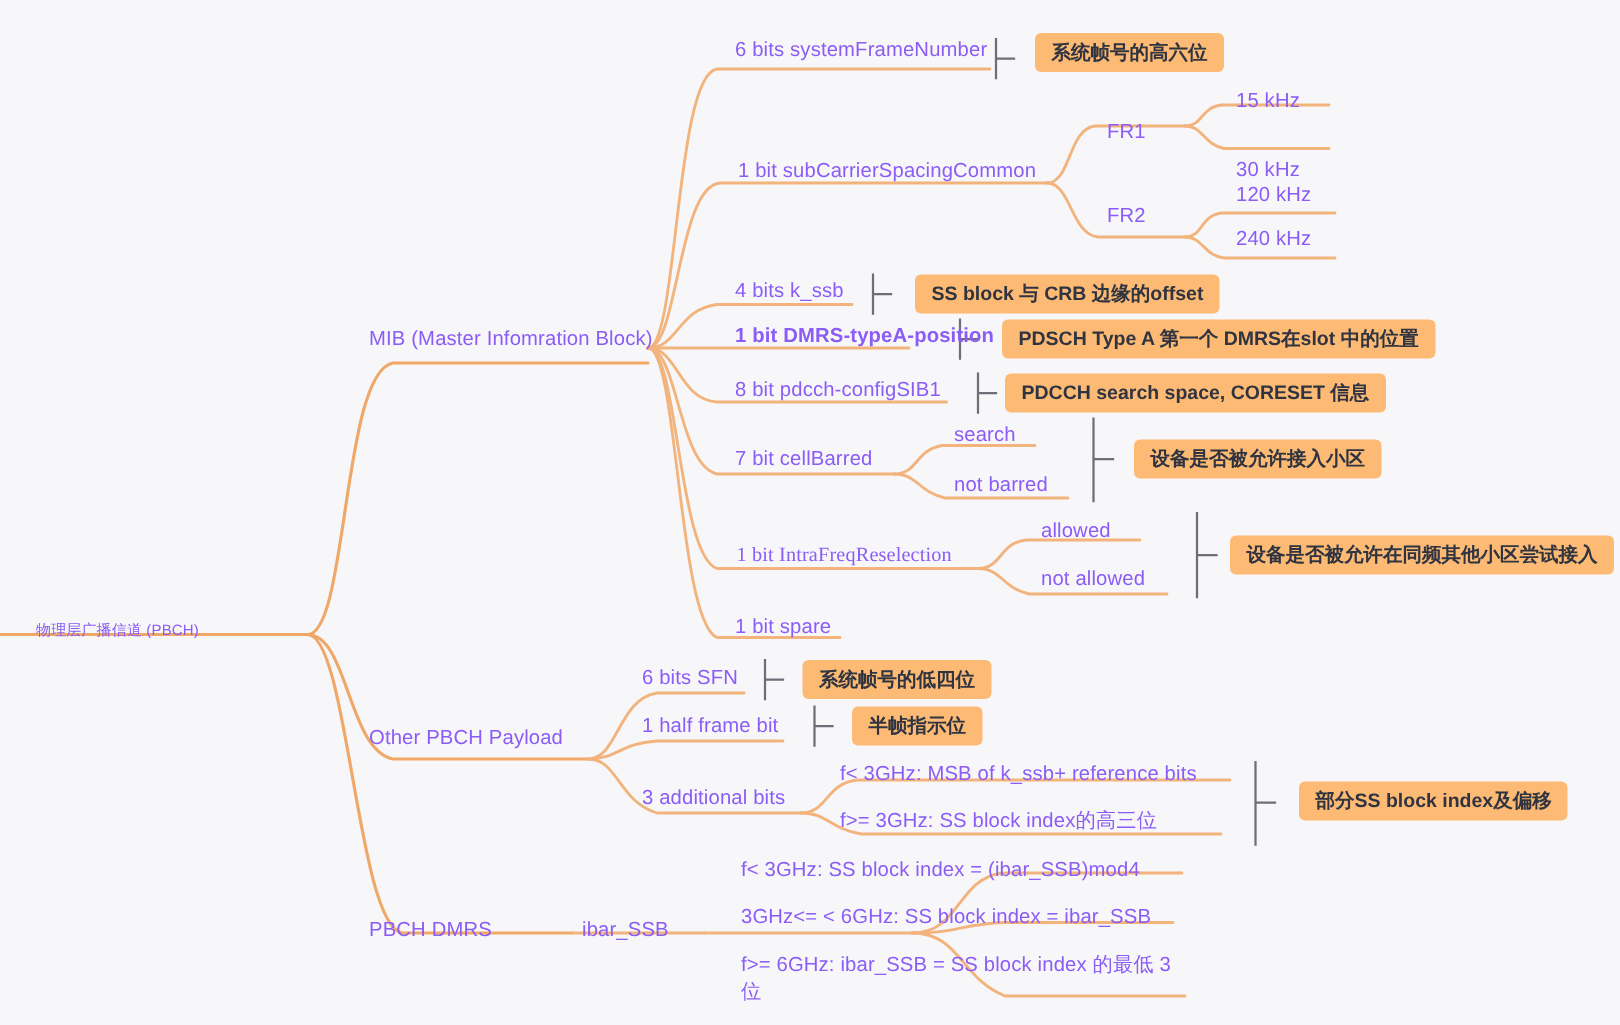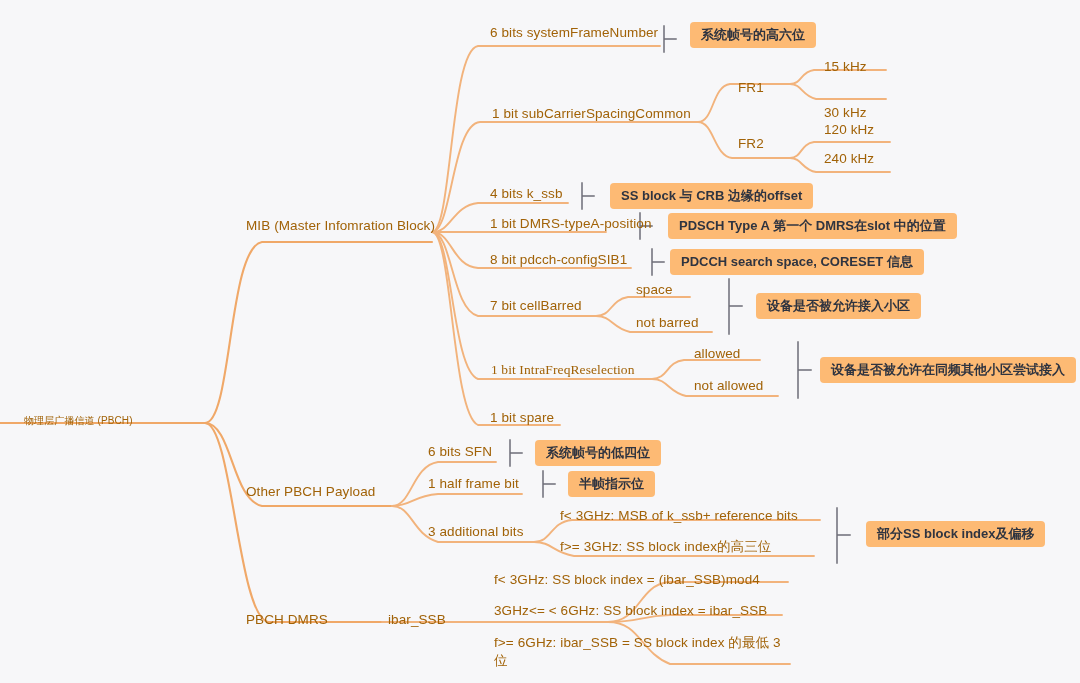--- a/index.html
+++ b/index.html
@@ -10,21 +10,21 @@
     overflow:hidden;
     position:relative;
   }
   #canvas{position:absolute;left:0;top:0;width:1080px;height:683px;}
   .wire{fill:none;stroke:#f0a868;stroke-width:2.1;stroke-linecap:round;}
   .wire-thin{fill:none;stroke:#f2b37c;stroke-width:1.9;stroke-linecap:round;}
   .brk{fill:none;stroke:#6e6e78;stroke-width:1.5;stroke-linecap:square;}
 
   .node{
     position:absolute;
-    color:#a16207;
+    color:#8b5cf6;
     font-size:13.5px;
     line-height:1.35;
     white-space:nowrap;
     letter-spacing:.1px;
   }
   .node.root{font-size:10px;}
   .node.lvl1{font-size:13.5px;}
   .node.wrap{white-space:normal;}
 
   .tag{
@@ -119,34 +119,34 @@
 
 <div class="node root" style="left:24px;top:414px;">物理层广播信道 (PBCH)</div>
 
 <div class="node lvl1" style="left:246px;top:217px;">MIB (Master Infomration Block)</div>
 <div class="node lvl1" style="left:246px;top:483px;">Other PBCH Payload</div>
 <div class="node lvl1" style="left:246px;top:611px;">PBCH DMRS</div>
 
 <div class="node" style="left:490px;top:24px;">6 bits systemFrameNumber</div>
 <div class="node" style="left:492px;top:105px;">1 bit subCarrierSpacingCommon</div>
 <div class="node" style="left:490px;top:185px;">4 bits k_ssb</div>
-<div class="node" style="left:490px;top:215px;">1 bit DMRS-typeA-position</div>
+<div class="node" style="left:490px;top:215px;font-weight:bold;">1 bit DMRS-typeA-position</div>
 <div class="node" style="left:490px;top:251px;">8 bit pdcch-configSIB1</div>
 <div class="node" style="left:490px;top:297px;">7 bit cellBarred</div>
 <div class="node" style="left:491px;top:361px;font-family:Liberation Serif, serif;">1 bit IntraFreqReselection</div>
 <div class="node" style="left:490px;top:409px;">1 bit spare</div>
 
 <div class="node" style="left:738px;top:79px;">FR1</div>
 <div class="node" style="left:738px;top:135px;">FR2</div>
 <div class="node" style="left:824px;top:58px;">15 kHz</div>
 <div class="node" style="left:824px;top:104px;">30 kHz</div>
 <div class="node" style="left:824px;top:121px;">120 kHz</div>
 <div class="node" style="left:824px;top:150px;">240 kHz</div>
 
-<div class="node" style="left:636px;top:281px;">space</div>
+<div class="node" style="left:636px;top:281px;">search</div>
 <div class="node" style="left:636px;top:314px;">not barred</div>
 
 <div class="node" style="left:694px;top:345px;">allowed</div>
 <div class="node" style="left:694px;top:377px;">not allowed</div>
 
 <div class="node" style="left:428px;top:443px;">6 bits SFN</div>
 <div class="node" style="left:428px;top:475px;">1 half frame bit</div>
 <div class="node" style="left:428px;top:523px;">3 additional bits</div>
 <div class="node" style="left:560px;top:507px;">f&lt; 3GHz: MSB of k_ssb+ reference bits</div>
 <div class="node" style="left:560px;top:538px;">f&gt;= 3GHz: SS block index的高三位</div>

